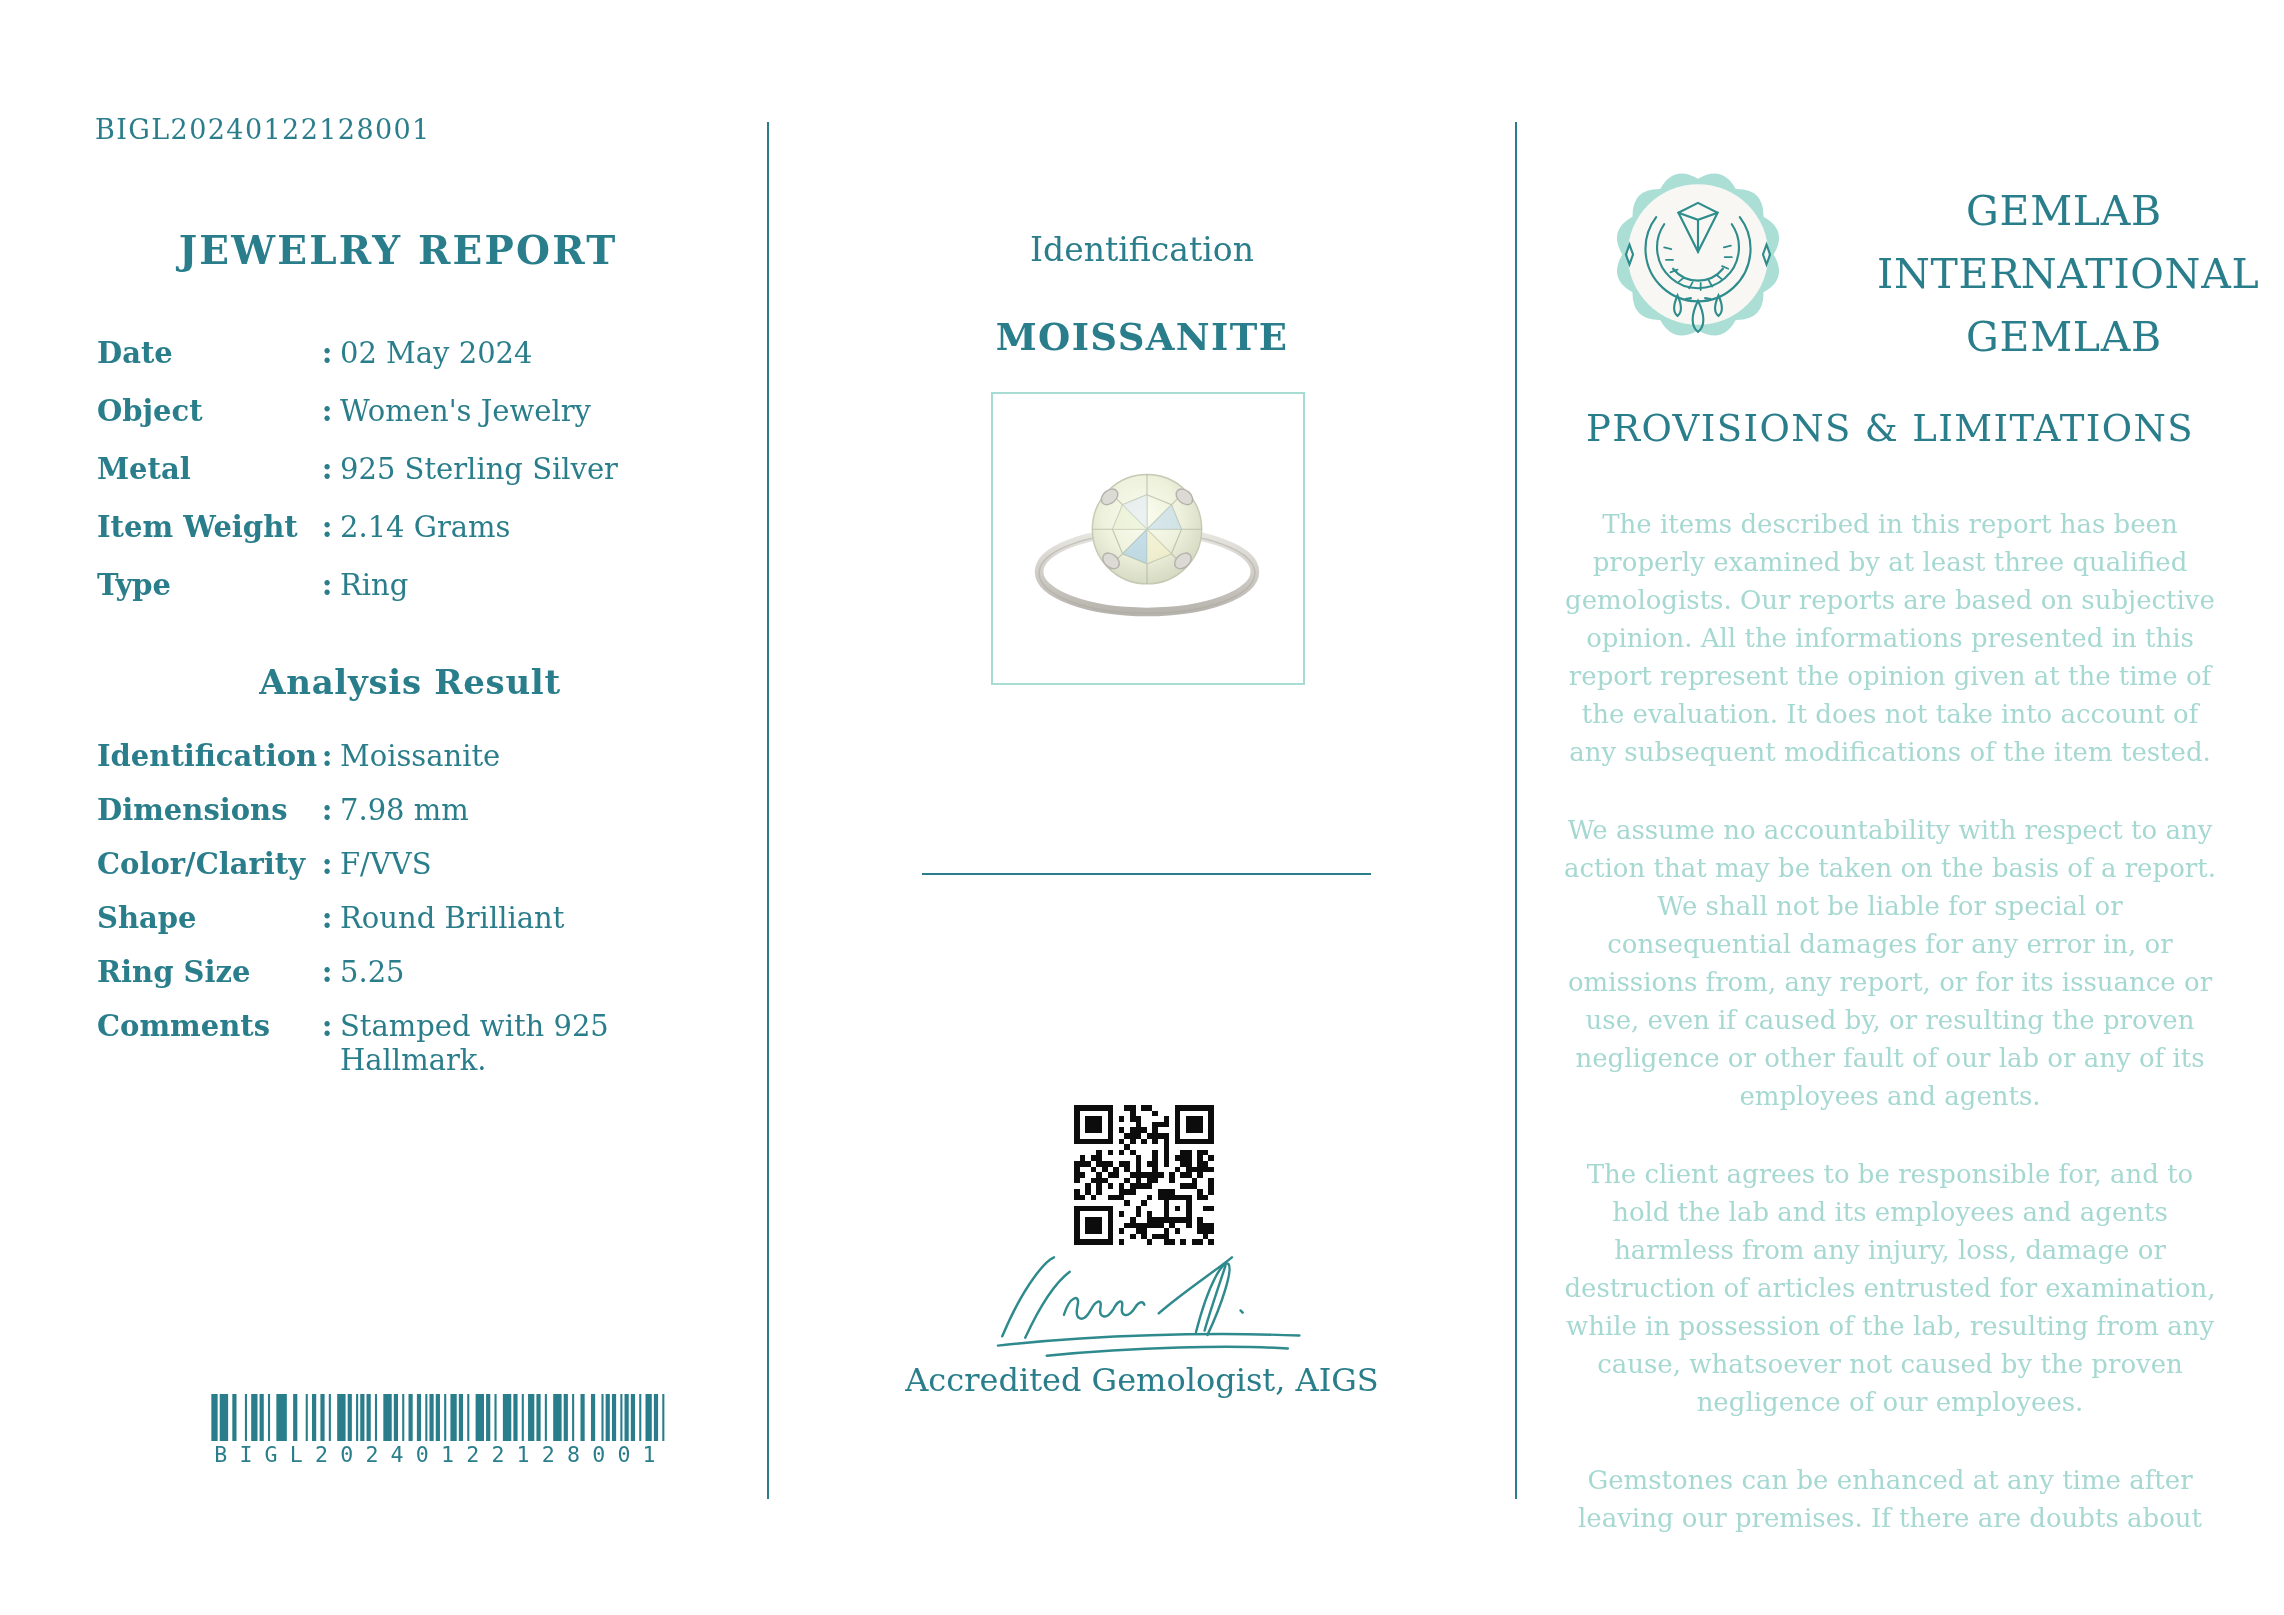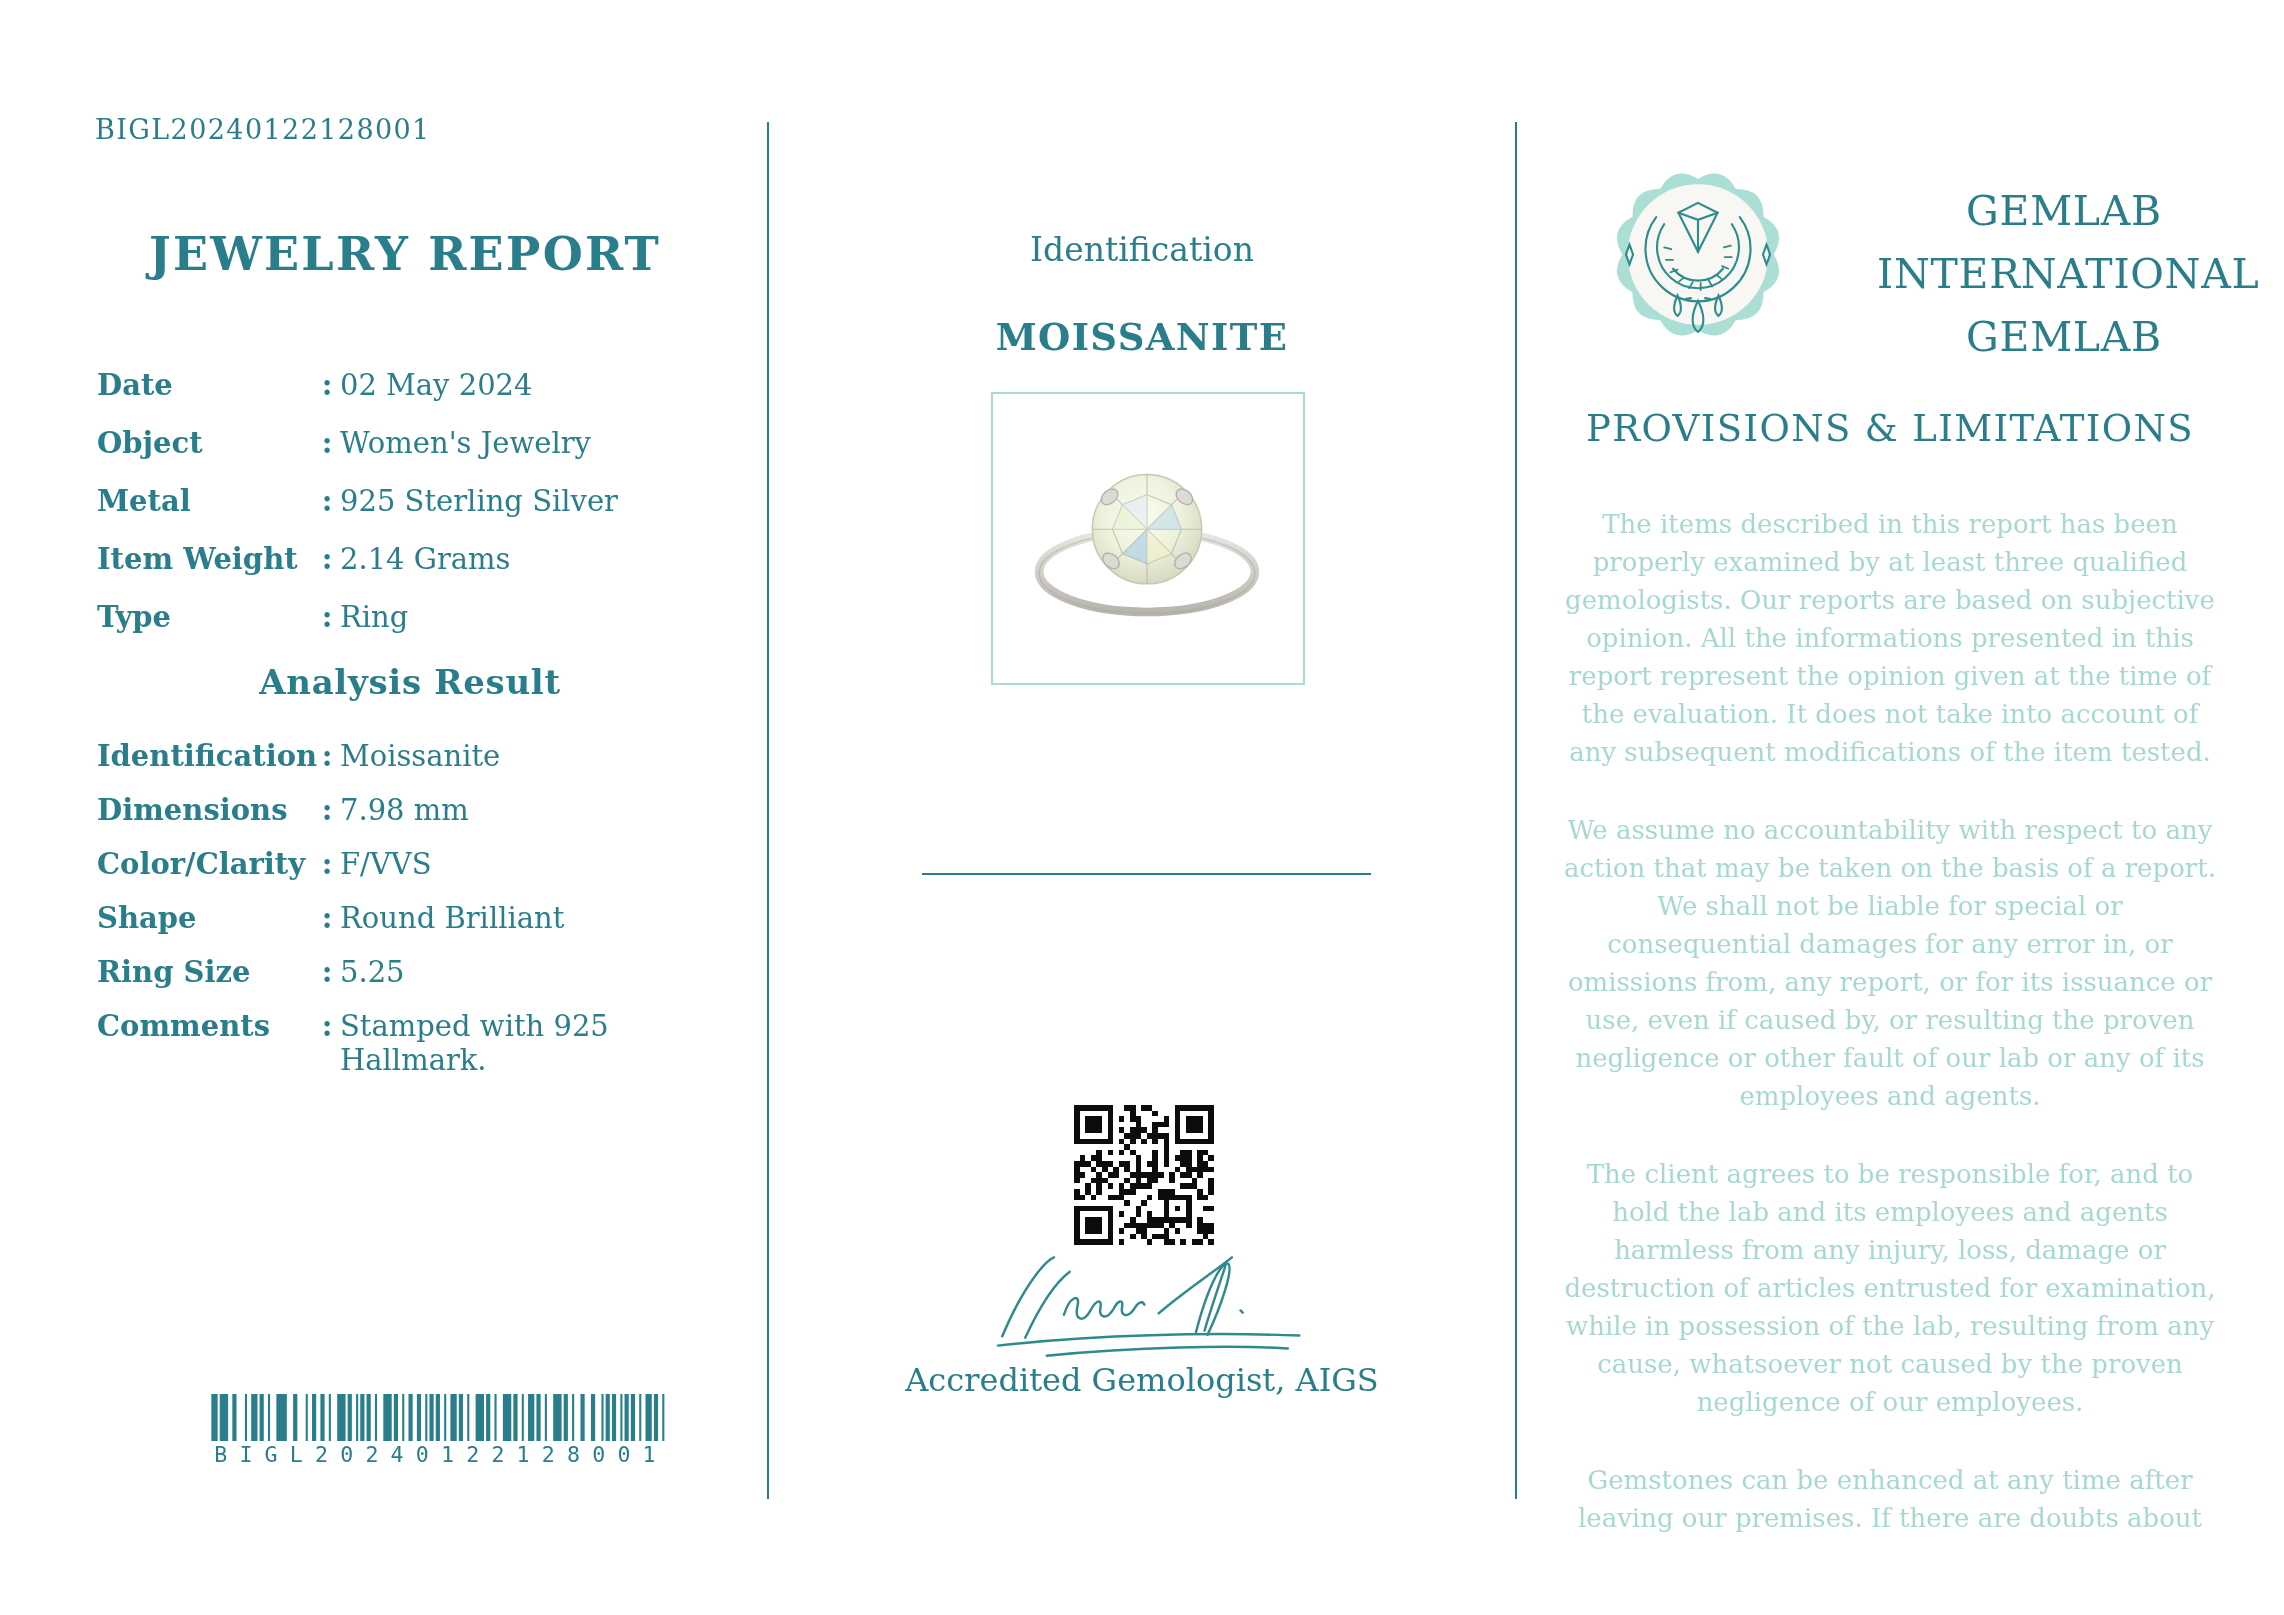--- a/index.html
+++ b/index.html
@@ -10,24 +10,24 @@
     --box-border:#a7dcd3;
   }
   *{margin:0;padding:0;box-sizing:border-box;}
   body{background:#fff;font-family:"DejaVu Serif","Liberation Serif",serif;}
   #page{position:relative;width:2284px;height:1532px;background:#ffffff;overflow:hidden;}
 
   .vline{position:absolute;top:122px;width:2.2px;height:1377px;background:var(--teal);}
 
   
   #report-number{position:absolute;left:95px;top:114px;font-size:27px;letter-spacing:1.4px;color:var(--teal);}
-  #jr-title{position:absolute;left:92px;top:227px;width:626px;text-align:center;
-    font-size:46px;font-weight:bold;letter-spacing:2.2px;color:var(--teal);}
+  #jr-title{position:absolute;left:85px;top:227px;width:626px;text-align:center;
+    font-size:39px;font-weight:bold;letter-spacing:2.2px;color:var(--teal);}
   .fieldset{position:absolute;left:97px;width:633px;color:var(--teal);}
-  #fields-main{top:368px;}
+  #fields-main{top:336px;}
   #fields-analysis{top:739px;}
   .frow{display:flex;align-items:flex-start;font-size:29px;}
   #fields-main .frow{height:58px;}
   #fields-analysis .frow{height:54px;}
   .frow .lbl{width:217px;font-weight:bold;}
   .frow .colon{width:26px;font-weight:bold;text-align:center;}
   .frow .val{flex:1;}
   #analysis-title{position:absolute;left:97px;top:662px;width:626px;text-align:center;
     font-size:34px;font-weight:bold;letter-spacing:0.7px;color:var(--teal);}
   #barcode-wrap{position:absolute;left:209px;top:1394px;width:464px;}

